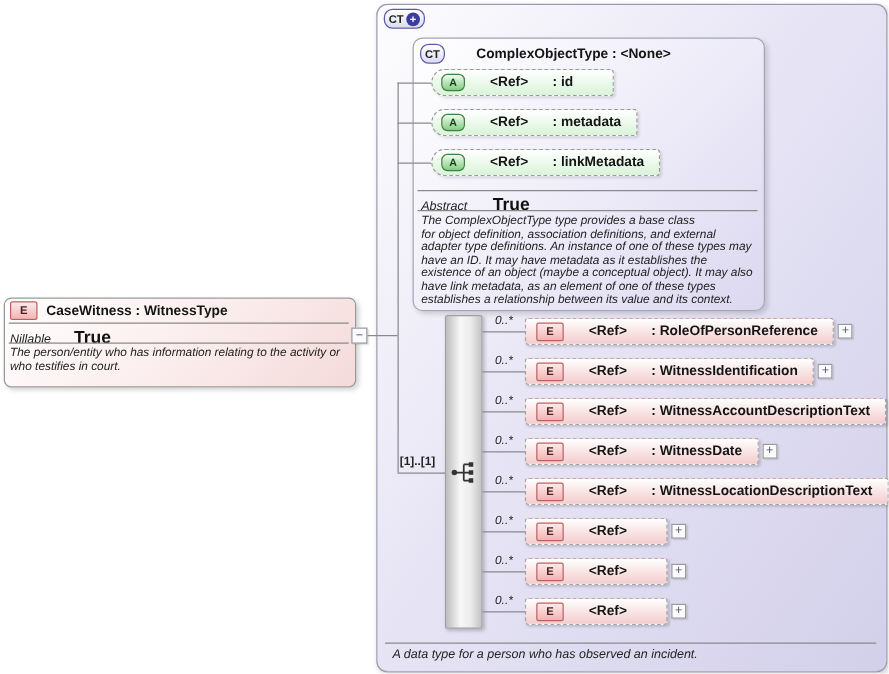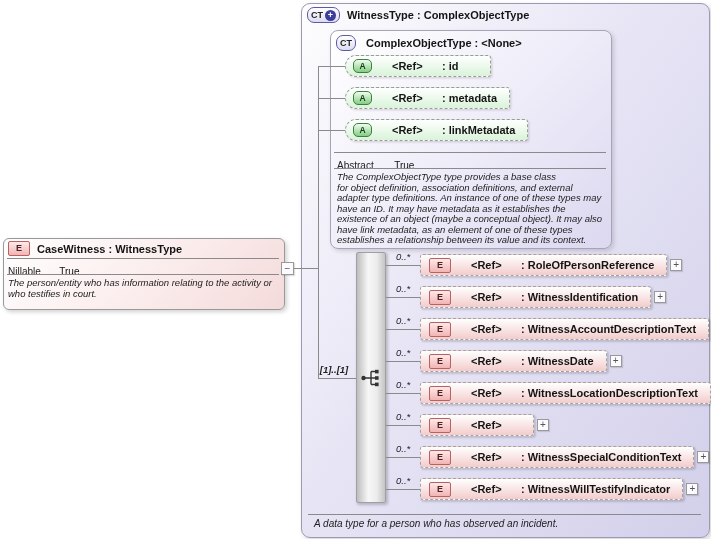--- a/index.html
+++ b/index.html
@@ -14,24 +14,24 @@
     box-shadow:2px 2px 5px rgba(0,0,0,.18);}
   .inner-box{border:1px solid #a5a5b5;border-radius:8px;
     background:linear-gradient(135deg,#ffffff 0%,#edebf8 55%,#dbd8f0 100%);
     box-shadow:2px 2px 4px rgba(0,0,0,.15);}
   .elem-doc-box{border:1px solid #999;border-radius:6px;
     background:linear-gradient(135deg,#fffefe 0%,#fbecec 55%,#f4dada 100%);
     box-shadow:2px 2px 4px rgba(0,0,0,.18);}
 
   .title{font-size:11px;font-weight:bold;color:#141414;white-space:nowrap;}
   .desc{font-style:italic;font-size:9.5px;line-height:10.5px;color:#222;}
-  .facet-label{font-size:10px;color:#222;text-align:right;}
-  .facet-value{font-weight:normal;font-size:10px;color:#111;}
+  .facet-label{font-style:italic;font-size:10px;color:#222;text-align:right;}
+  .facet-value{font-weight:bold;font-size:14px;color:#111;}
   .card{font-style:italic;font-size:9.5px;color:#222;white-space:nowrap;}
-  .card-bold{font-style:italic;font-weight:bold;font-size:9.5px;color:#222;}
+  .card-bold{font-weight:bold;font-size:9.5px;color:#222;}
 
   .ct-badge{display:inline-flex;align-items:center;justify-content:center;
     height:14px;padding:0 3px;border:1.5px solid #5a5aa8;border-radius:7px;
     background:linear-gradient(#ffffff,#dcdcf2);font-size:9px;font-weight:bold;color:#222;}
   .ct-plus{display:inline-block;width:11px;height:11px;margin-left:2px;border-radius:50%;
     background:#3c3c9c;color:#fff;font-size:9px;line-height:11px;text-align:center;font-weight:bold;}
 
   .attr-shape{position:absolute;height:22px;display:flex;align-items:center;
     border:1px dashed #9a9a9a;border-radius:11px 3px 3px 11px;box-sizing:border-box;
     background:linear-gradient(#ffffff,#d9f3d9);box-shadow:1.5px 1.5px 2px rgba(0,0,0,.12);
@@ -68,28 +68,27 @@
 
 <div class="stage">
 
   <div class="abs outer-box" style="left:301px;top:3px;width:407px;height:533px;"></div>
 
   <div class="abs" style="left:307px;top:7px;display:flex;align-items:center;">
     <span class="ct-badge">
         <span>CT</span>
         <span class="ct-plus">+</span>
       </span>
-    <span class="title" style="margin-left:7px;">WitnessType : ComplexObjectType</span>
   </div>
 
   <div class="abs inner-box" style="left:330px;top:30px;width:280px;height:217px;"></div>
 
   <div class="abs" style="left:336px;top:35px;display:flex;align-items:center;">
     <span class="ct-badge">CT</span>
-    <span class="title" style="margin-left:10px;">ComplexObjectType : &lt;None&gt;</span>
+    <span class="title" style="margin-left:25px;">ComplexObjectType : &lt;None&gt;</span>
   </div>
 
   <div class="vline" style="left:318px;top:66px;height:312px;"></div>
 
   <div class="hline" style="left:318px;top:66px;width:27px;"></div>
   <div class="attr-shape" style="left:345px;top:55px;min-width:146px;">
     <span class="a-badge">A</span>
     <span class="ref-txt">&lt;Ref&gt;</span>
     <span class="name-txt">: id</span>
   </div>
@@ -210,32 +209,30 @@
     </div>
     <div class="toggle">+</div>
   </div>
 
   <div class="hline" style="left:386px;top:457px;width:34px;"></div>
   <div class="abs card" style="left:396px;top:443px;">0..*</div>
   <div class="elem-row" style="left:420px;top:445px;">
     <div class="elem-shape">
       <span class="e-badge">E</span>
       <span class="ref-txt">&lt;Ref&gt;</span>
-      <span class="name-txt">: WitnessSpecialConditionText</span>
     </div>
     <div class="toggle">+</div>
   </div>
 
   <div class="hline" style="left:386px;top:489px;width:34px;"></div>
   <div class="abs card" style="left:396px;top:475px;">0..*</div>
   <div class="elem-row" style="left:420px;top:477px;">
     <div class="elem-shape">
       <span class="e-badge">E</span>
       <span class="ref-txt">&lt;Ref&gt;</span>
-      <span class="name-txt">: WitnessWillTestifyIndicator</span>
     </div>
     <div class="toggle">+</div>
   </div>
 
   <div class="hline" style="left:308px;top:514px;width:393px;"></div>
   <div class="abs desc" style="left:314px;top:519px;width:390px;font-size:10px;">A data type for a person who has observed an incident.</div>
 
 </div>
 
 </body></html>

